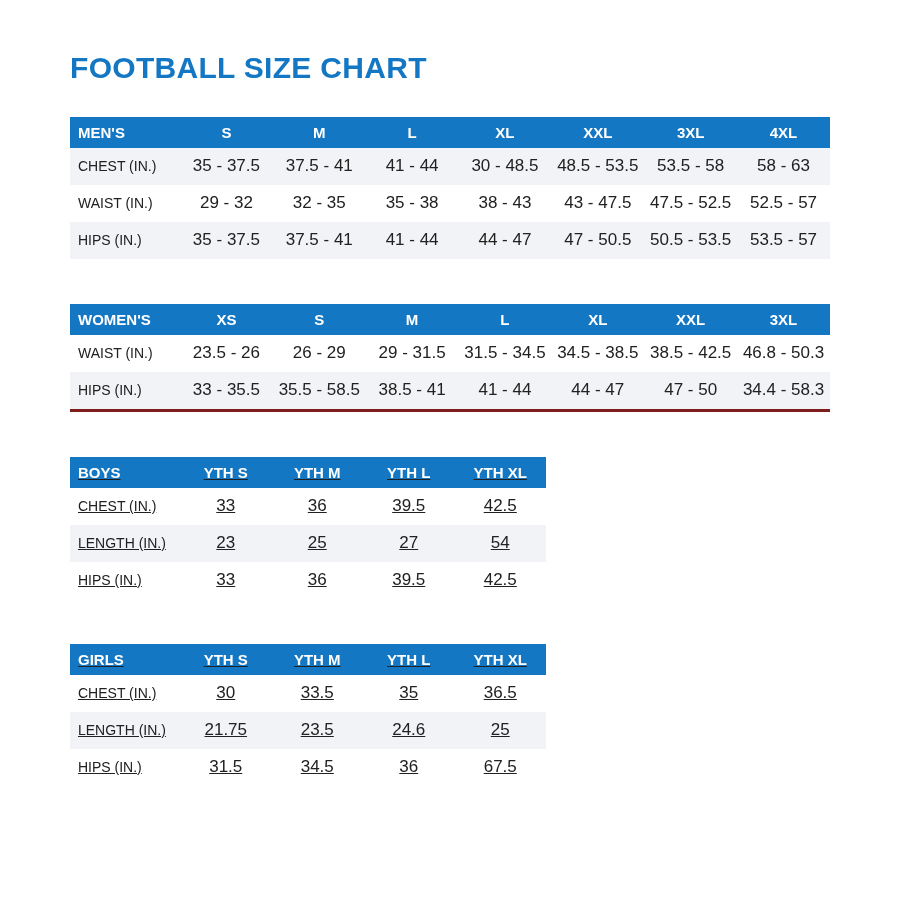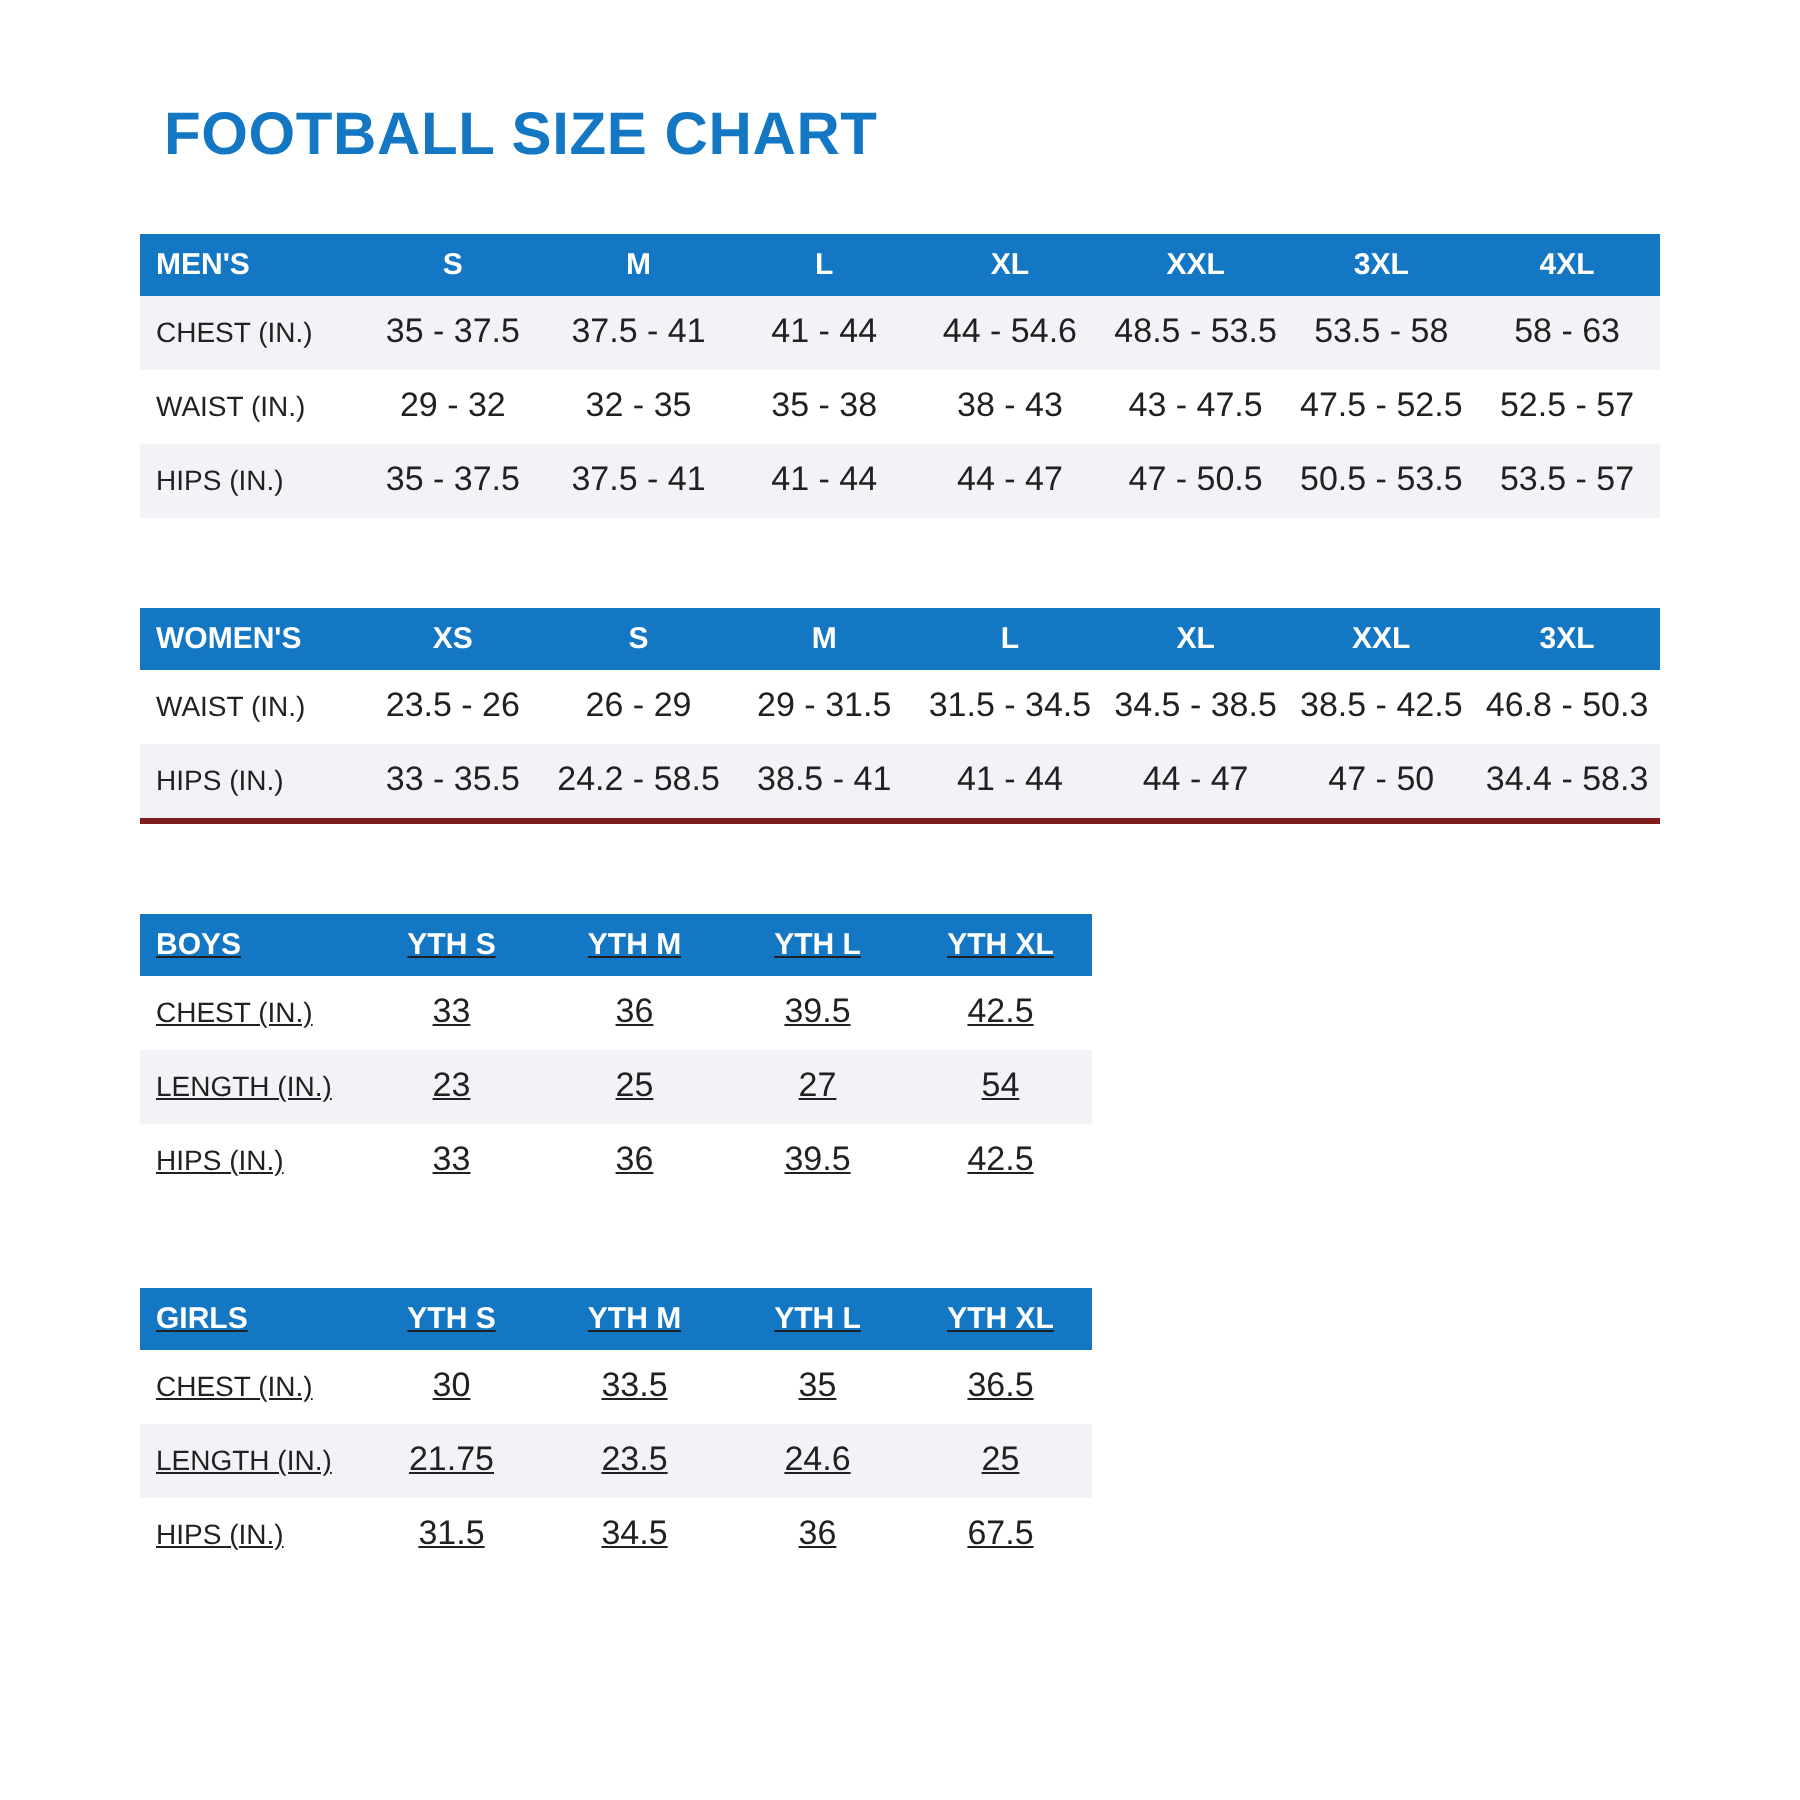--- a/index.html
+++ b/index.html
@@ -11,21 +11,21 @@
     color: #212121;
   }
   main {
     box-sizing: border-box;
     width: 900px;
     height: 900px;
     padding: 52px 0 0 70px;
     overflow: hidden;
   }
   h1 {
-    margin: 0 0 33px 12px;
+    margin: 0 0 33px 0;
     font-size: 30px;
     line-height: 1.05;
     font-weight: bold;
     color: #1477c3;
     letter-spacing: 0.3px;
   }
   table.size-table {
     border-collapse: collapse;
     table-layout: fixed;
     margin: 0 0 45px 0;
@@ -85,21 +85,21 @@
           <th>3XL</th>
           <th>4XL</th>
         </tr>
       </thead>
       <tbody>
         <tr>
           <th>CHEST (IN.)</th>
           <td>35 - 37.5</td>
           <td>37.5 - 41</td>
           <td>41 - 44</td>
-          <td>44 - 54.6</td>
+          <td>30 - 48.5</td>
           <td>48.5 - 53.5</td>
           <td>53.5 - 58</td>
           <td>58 - 63</td>
         </tr>
         <tr>
           <th>WAIST (IN.)</th>
           <td>29 - 32</td>
           <td>32 - 35</td>
           <td>35 - 38</td>
           <td>38 - 43</td>
@@ -140,21 +140,21 @@
           <td>26 - 29</td>
           <td>29 - 31.5</td>
           <td>31.5 - 34.5</td>
           <td>34.5 - 38.5</td>
           <td>38.5 - 42.5</td>
           <td>46.8 - 50.3</td>
         </tr>
         <tr>
           <th>HIPS (IN.)</th>
           <td>33 - 35.5</td>
-          <td>24.2 - 58.5</td>
+          <td>35.5 - 58.5</td>
           <td>38.5 - 41</td>
           <td>41 - 44</td>
           <td>44 - 47</td>
           <td>47 - 50</td>
           <td>34.4 - 58.3</td>
         </tr>
       </tbody>
     </table>
 
   <table class="size-table narrow stripe-even">

